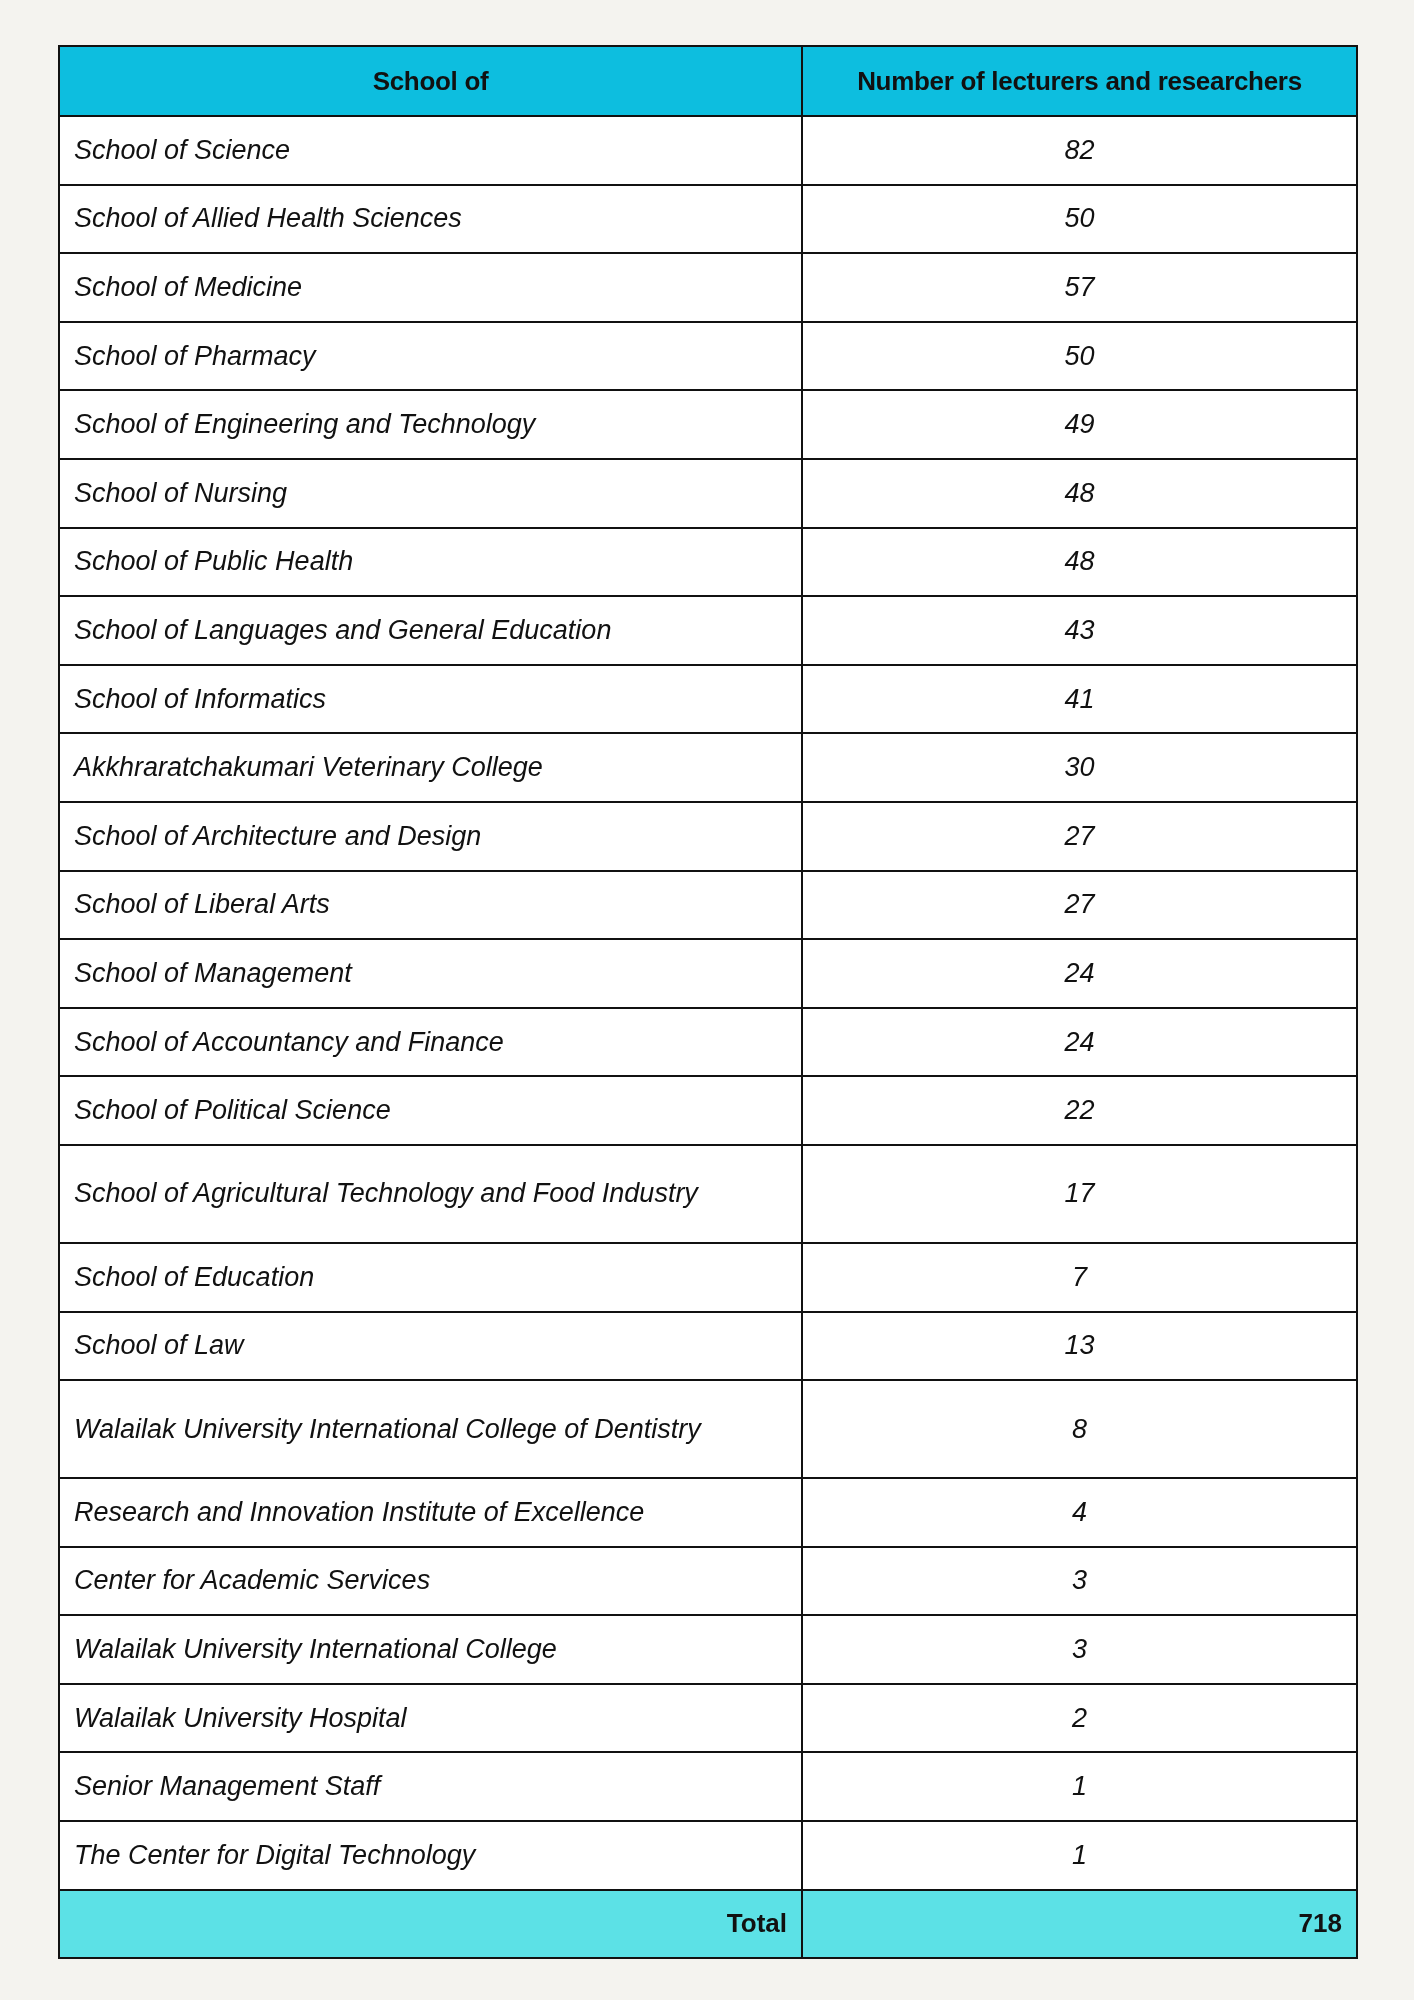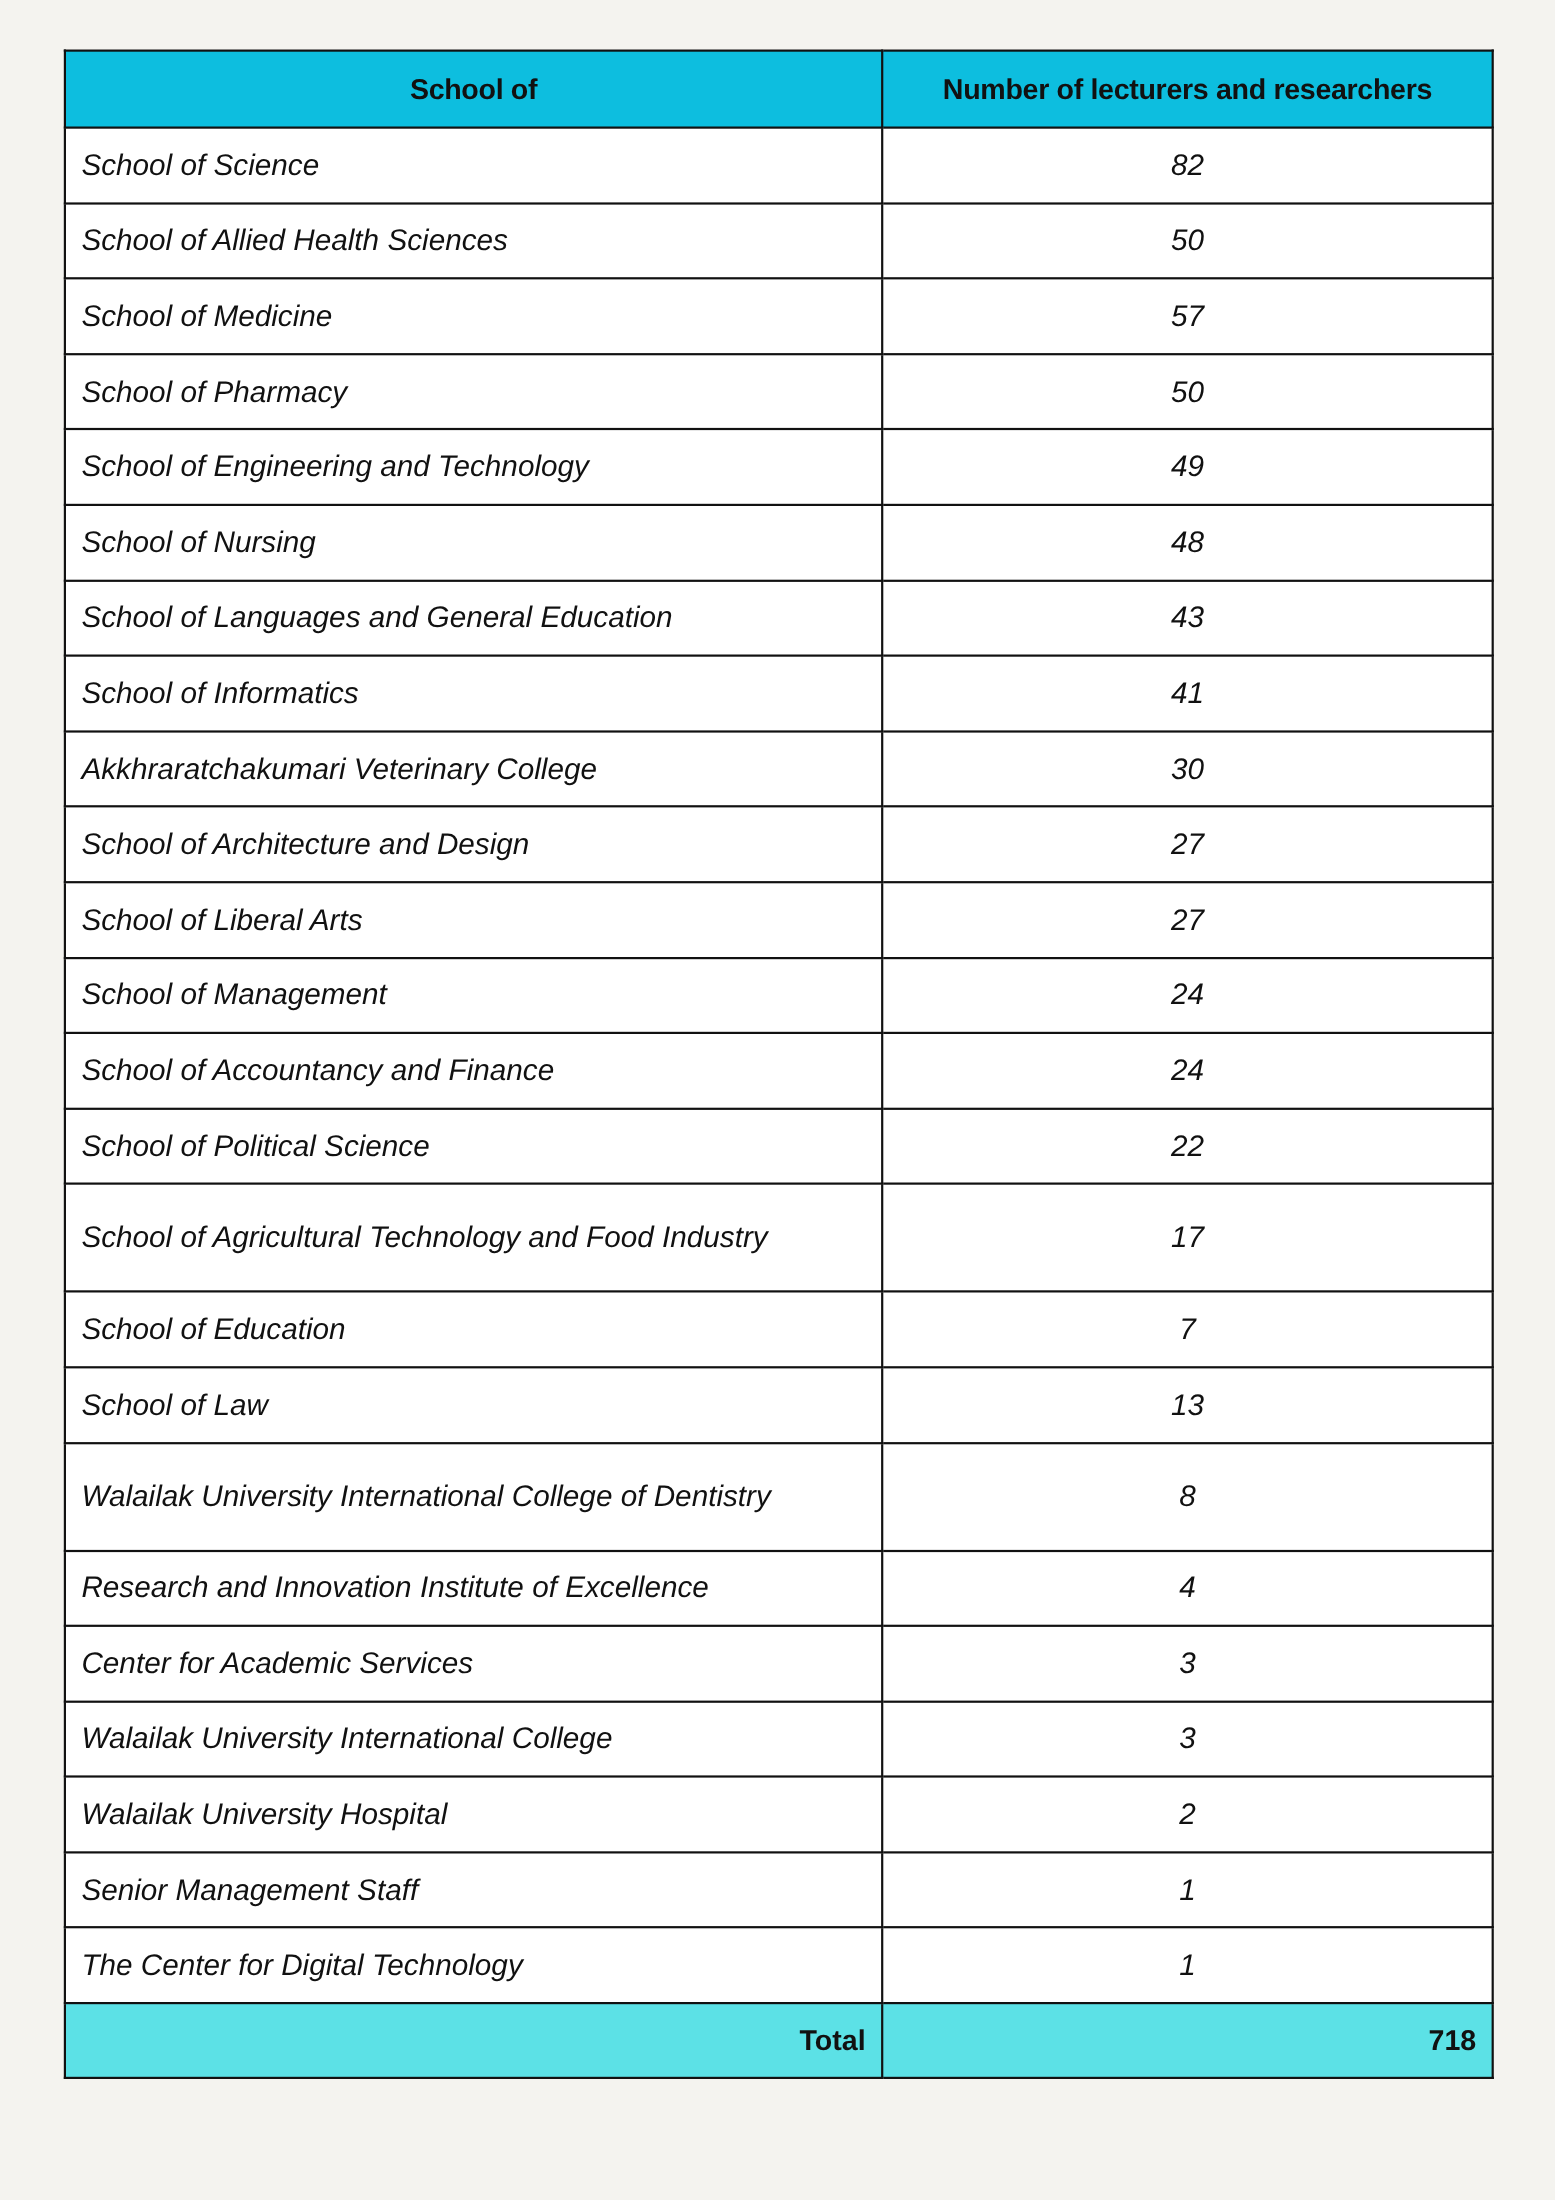--- a/index.html
+++ b/index.html
@@ -100,20 +100,24 @@
         </tr>
         <tr>
           <td class="name">School of Engineering and Technology</td>
           <td class="value">49</td>
         </tr>
         <tr>
           <td class="name">School of Nursing</td>
           <td class="value">48</td>
         </tr>
         <tr>
+          <td class="name">School of Public Health</td>
+          <td class="value">48</td>
+        </tr>
+        <tr>
           <td class="name">School of Languages and General Education</td>
           <td class="value">43</td>
         </tr>
         <tr>
           <td class="name">School of Informatics</td>
           <td class="value">41</td>
         </tr>
         <tr>
           <td class="name">Akkhraratchakumari Veterinary College</td>
           <td class="value">30</td>

